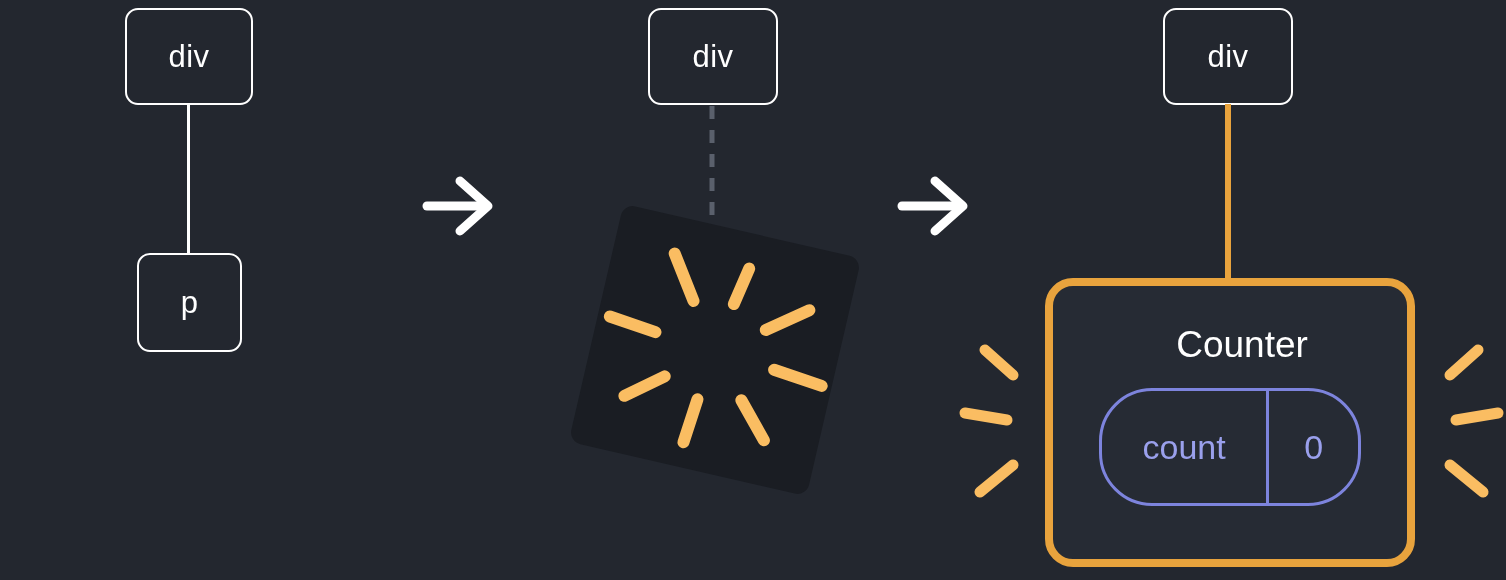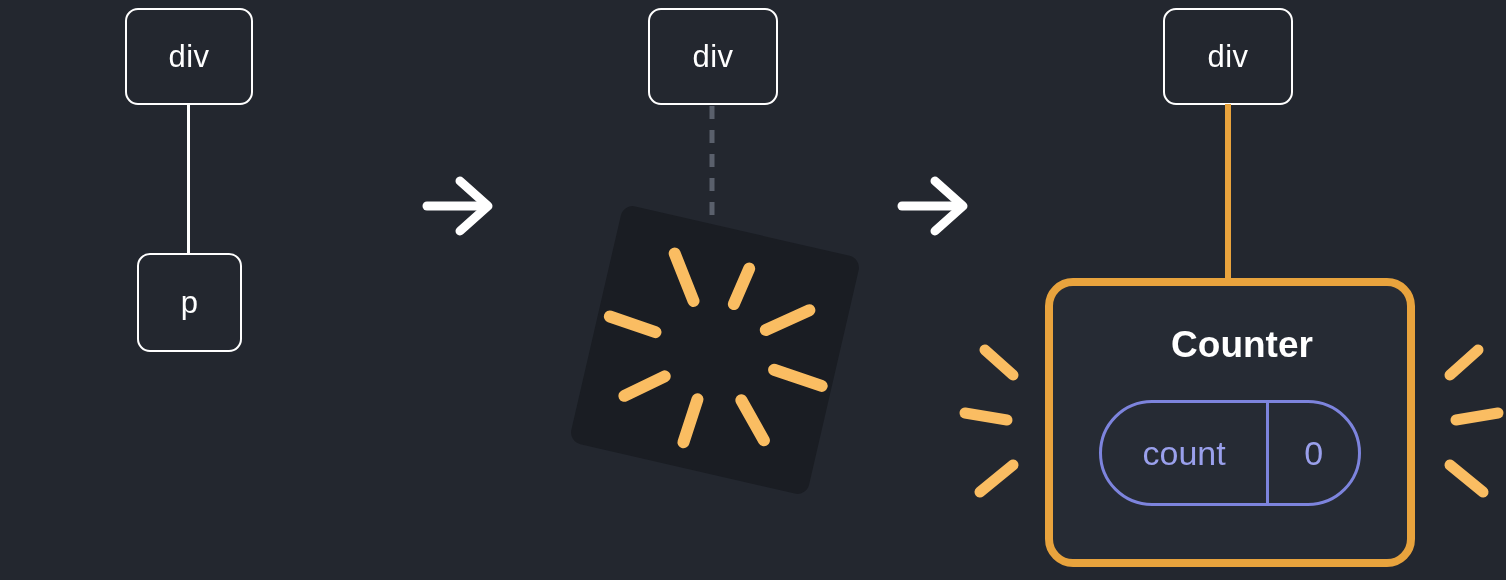--- a/index.html
+++ b/index.html
@@ -29,24 +29,24 @@
   .explosion rect{fill:var(--explosion-fill,#1a1d23);}
   .explosion line{stroke:var(--burst,#fabd62);stroke-width:12;stroke-linecap:round;}
   .sideburst line{stroke:var(--burst,#fabd62);stroke-width:11;stroke-linecap:round;}
   .component-card{
     position:absolute;left:1045px;top:278px;width:370px;height:289px;
     box-sizing:border-box;border:8px solid var(--highlight,#e8a33d);
     border-radius:28px;background:var(--panel,#262b34);
     display:flex;flex-direction:column;align-items:center;
   }
   .component-title{
-    margin-top:38px;font-size:37px;font-weight:700;color:var(--text,#fff);margin-left:24px;
+    margin-top:38px;font-size:37px;font-weight:400;color:var(--text,#fff);margin-left:24px;
   }
   .state-pill{
-    margin-top:34px;width:262px;height:106px;box-sizing:border-box;
+    margin-top:22px;width:262px;height:118px;box-sizing:border-box;
     border:3px solid var(--lavender-border,#7d84dd);border-radius:53px;
     display:flex;overflow:hidden;
   }
   .pill-cell{
     display:flex;align-items:center;justify-content:center;
     font-size:34px;color:var(--lavender-text,#9aa0ec);
   }
   .pill-key{flex:1.85;border-right:3px solid var(--lavender-border,#7d84dd);}
   .pill-value{flex:1;}
 </style>

